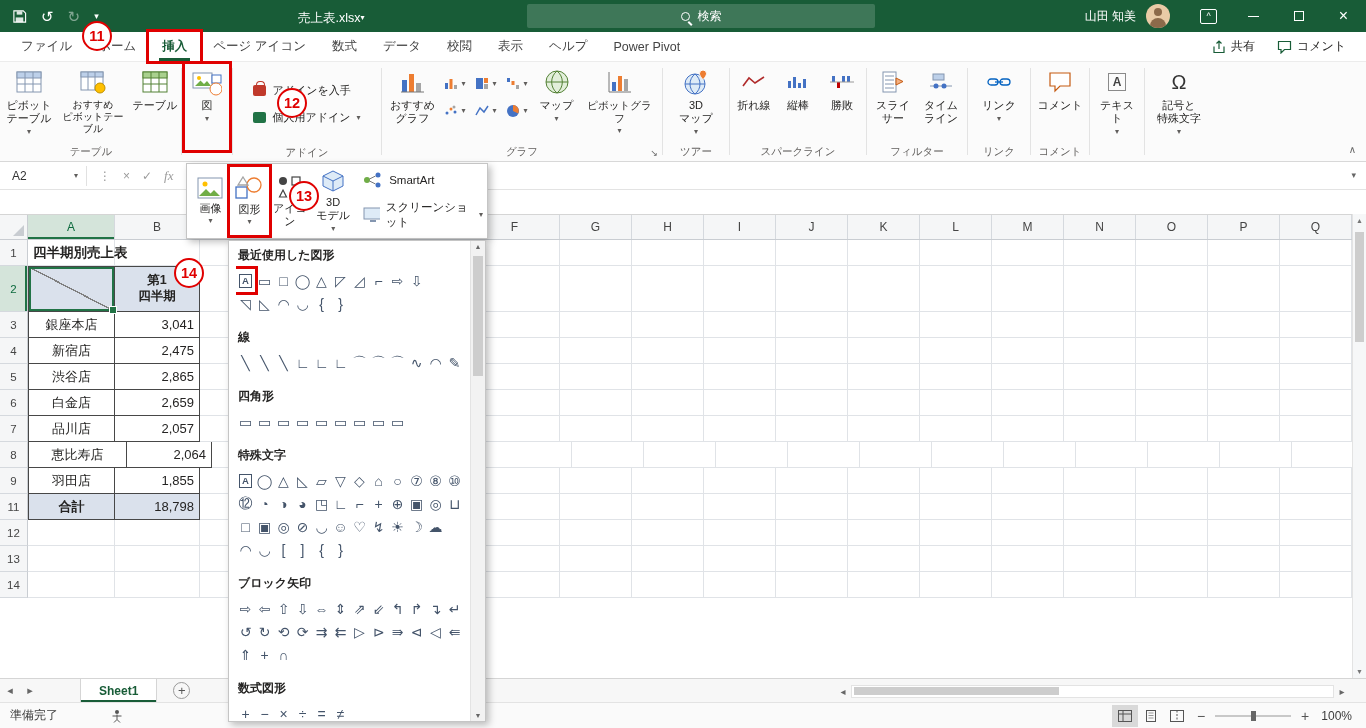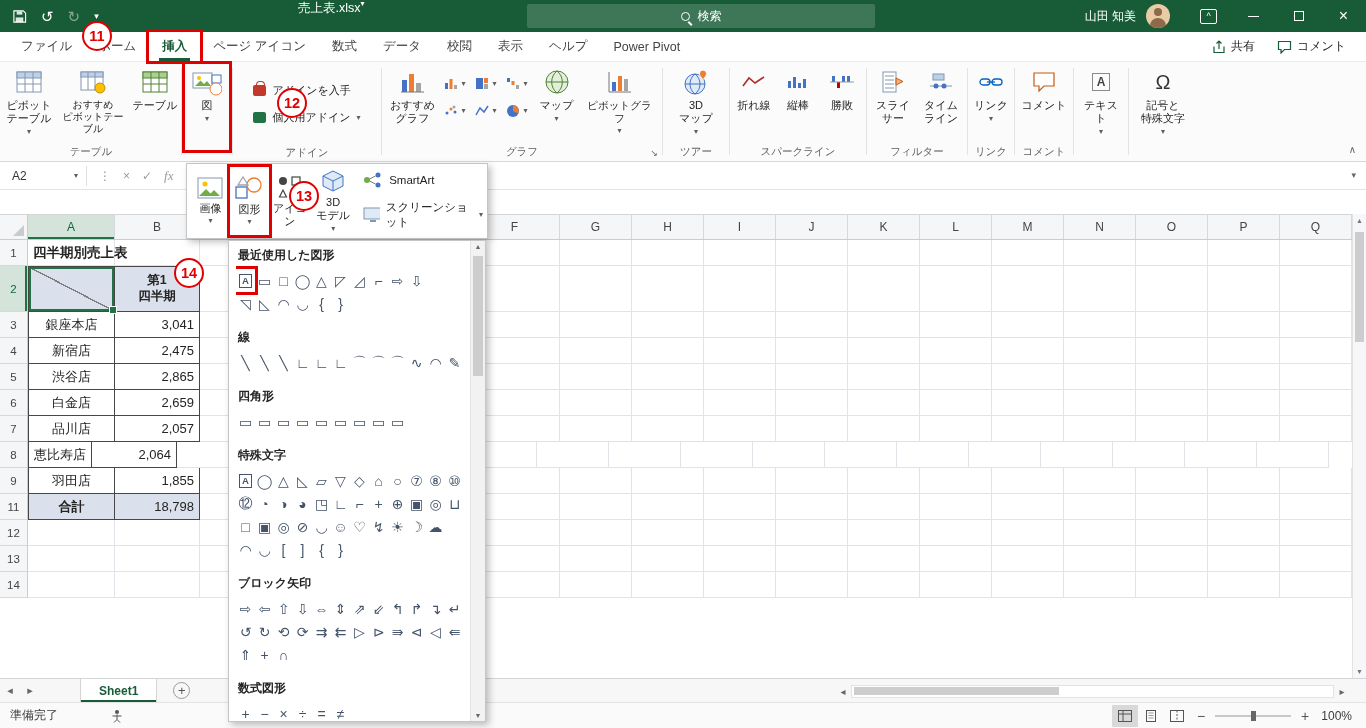--- a/index.html
+++ b/index.html
@@ -5,21 +5,21 @@
 *{margin:0;padding:0;box-sizing:border-box}
 body{width:1366px;height:728px;overflow:hidden;font-family:"Liberation Sans","DejaVu Sans",sans-serif;background:#fff;}
 .app{position:relative;width:1366px;height:728px;background:#fff;overflow:hidden;font-size:12px;color:#252423;}
 
 
 .titlebar{position:absolute;top:0;left:0;width:100%;height:32px;background:#185C37;color:#fff;}
 .qat{position:absolute;left:12px;top:0;height:32px;display:flex;align-items:center;gap:14px;}
 .qbtn{display:flex;align-items:center;justify-content:center;}
 .qglyph{font-size:15px;line-height:1;}
 .dim{opacity:.45}
-.tb-title{position:absolute;left:298px;top:0;height:36px;display:flex;font-size:12.5px;}
+.tb-title{position:absolute;left:298px;top:0;height:36px;display:flex;align-items:center;font-size:12.5px;}
 .searchbox{position:absolute;left:527px;top:4px;width:348px;height:24px;background:rgba(255,255,255,.17);border-radius:2px;display:flex;align-items:center;justify-content:center;gap:8px;}
 .mag{width:9px;height:9px;border:1.5px solid #fff;border-radius:50%;position:relative;flex:0 0 auto;}
 .mag::after{content:"";position:absolute;left:7.5px;top:8px;width:5px;height:1.5px;background:#fff;transform:rotate(45deg);transform-origin:0 0;}
 .tb-right{position:absolute;right:0;top:0;height:32px;display:flex;align-items:center;}
 .username{margin-right:10px;}
 .avatar{width:24px;height:24px;border-radius:50%;background:#E9CBA6;position:relative;overflow:hidden;margin-right:16px;}
 .avatar::before{content:"";position:absolute;left:8px;top:4px;width:8px;height:8px;border-radius:50%;background:#8C6A4A;}
 .avatar::after{content:"";position:absolute;left:4px;top:14px;width:16px;height:10px;border-radius:8px 8px 0 0;background:#8C6A4A;}
 .wbtn{width:45px;height:32px;display:flex;align-items:center;justify-content:center;}
 .ropts{width:17px;height:15px;border:1px solid #fff;border-radius:2px;font-size:9px;display:flex;align-items:center;justify-content:center;line-height:1;}
@@ -435,21 +435,21 @@
                 <circle cx="7" cy="14" r="2.5" fill="#4472C4"></circle>
                 <circle cx="15" cy="14" r="2.5" fill="#4472C4"></circle>
               </svg></span>
           <span>タイムライン</span>
         </div>
       </div>
       <div class="rglabel">フィルター</div>
     </div>
     <div class="rdiv"></div>
 
-    <div class="rgroup" style="width:44px">
+    <div class="rgroup" style="width:60px">
       <div class="rgbtns">
         <div class="rbtn" style="width:46px">
           <span class="gicon"><svg width="24" height="14">
                 <rect x="1" y="4" width="10" height="6" rx="3" fill="none" stroke="#0563C1" stroke-width="1.3"></rect>
                 <rect x="13" y="4" width="10" height="6" rx="3" fill="none" stroke="#0563C1" stroke-width="1.3"></rect>
                 <path d="M8 7 h8" stroke="#0563C1" stroke-width="1.3"></path>
               </svg></span>
           <span>リンク</span>
           <span class="chev">▾</span>
         </div>
@@ -672,21 +672,21 @@
           <div class="cell" style="width: 72px;"></div>
           <div class="cell" style="width: 72px;"></div>
           <div class="cell" style="width: 72px;"></div>
           <div class="cell" style="width: 72px;"></div>
           <div class="cell" style="width: 72px;"></div>
           <div class="cell" style="width: 72px;"></div>
           <div class="cell" style="width: 72px;"></div>
         </div>
         <div class="grow" style="height: 26px;">
           <div class="rowhdr">8</div>
-          <div class="cell tb tb-l ctr" style="width: 64px;">恵比寿店</div>
+          <div class="cell tb tb-l ctr" style="width: 99px;">恵比寿店</div>
           <div class="cell tb num" style="width: 85px;">2,064</div>
           <div class="cell" style="width: 90px;"></div>
           <div class="cell" style="width: 90px;"></div>
           <div class="cell" style="width: 90px;"></div>
           <div class="cell" style="width: 90px;"></div>
           <div class="cell" style="width: 72px;"></div>
           <div class="cell" style="width: 72px;"></div>
           <div class="cell" style="width: 72px;"></div>
           <div class="cell" style="width: 72px;"></div>
           <div class="cell" style="width: 72px;"></div>

